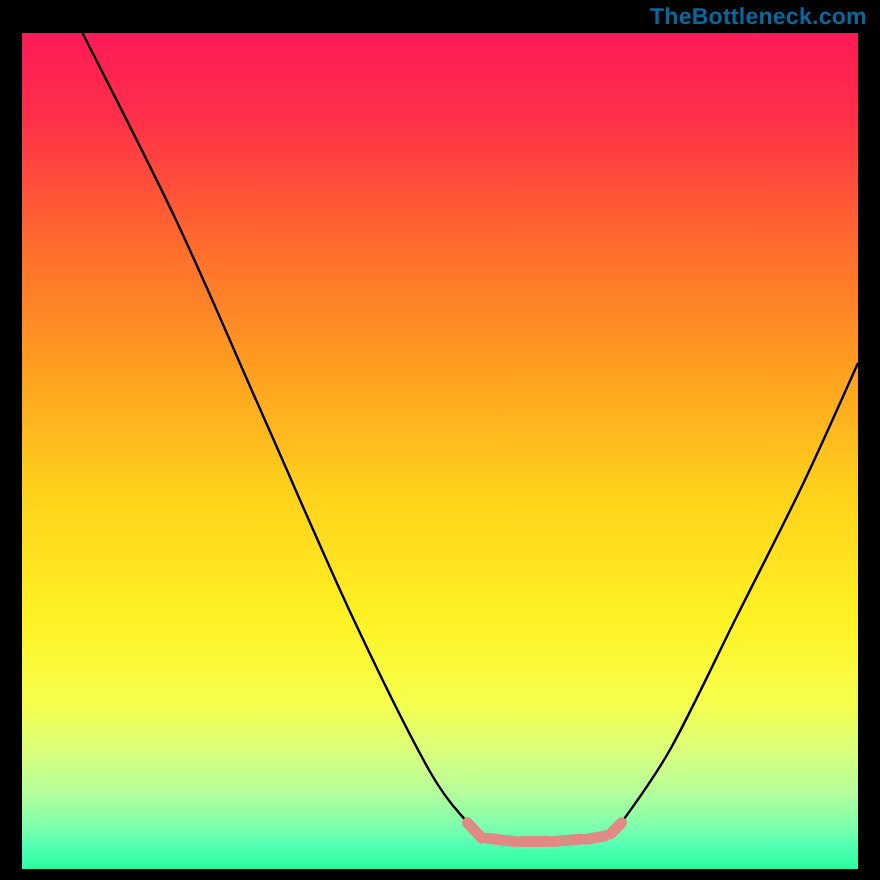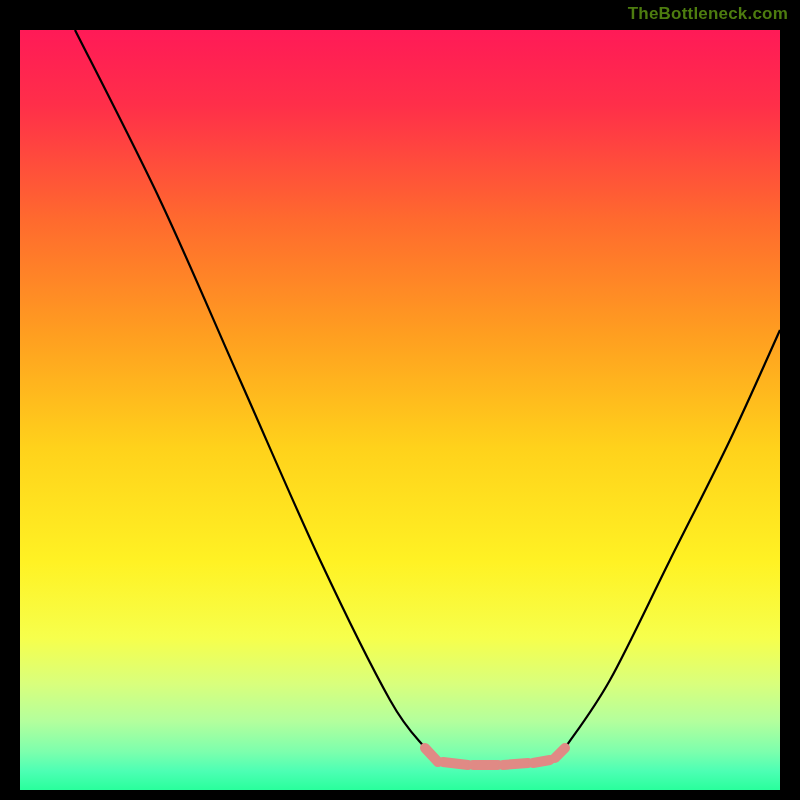--- a/index.html
+++ b/index.html
@@ -14,22 +14,22 @@
   .stage {
     position: relative;
     width: 800px;
     height: 800px;
     background: #000000;
   }
   .attribution {
     position: absolute;
     top: 4px;
     right: 12px;
-    color: #4d7c0f;
-    font-size: 17px;
+    color: #0369a1;
+    font-size: 21px;
     font-weight: 600;
     letter-spacing: 0.2px;
     z-index: 10;
   }
   svg.plot {
     position: absolute;
     left: 20px;
     top: 30px;
     width: 760px;
     height: 760px;

